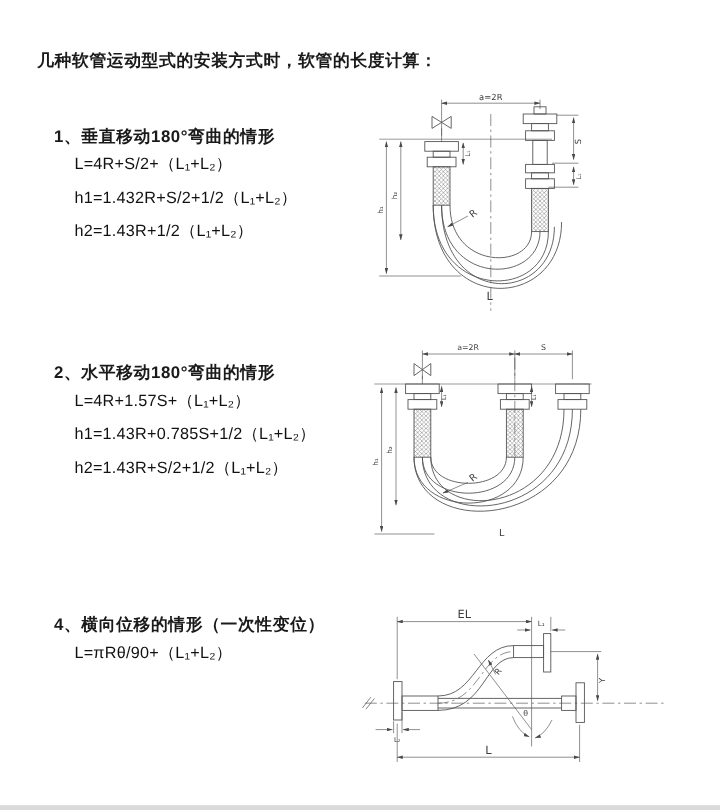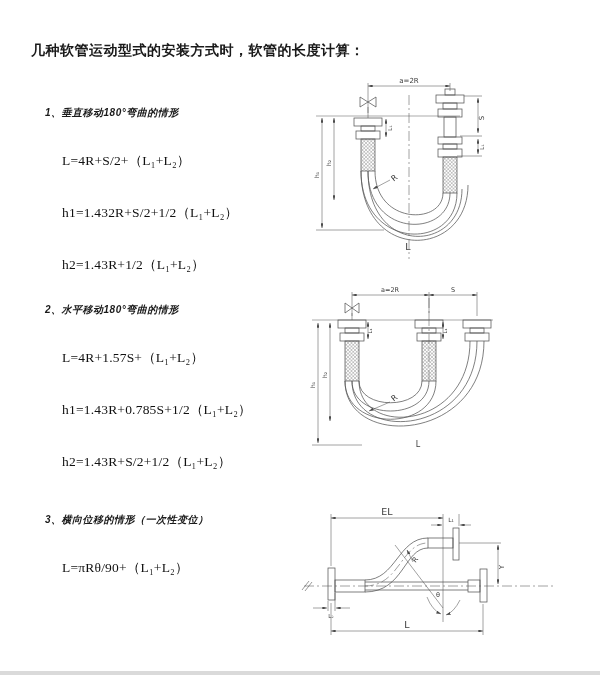--- a/index.html
+++ b/index.html
@@ -7,24 +7,24 @@
     position:relative;width:600px;height:675px;background:#fff;overflow:hidden;
     font-family:"Liberation Sans","DejaVu Sans",sans-serif;color:#1a1a1a;
     border-right:2px solid #e6e6e6;
   }
   .scan-edge{position:absolute;left:0;bottom:0;width:100%;height:4px;background:#dadada;}
   .title{
     position:absolute;left:31px;top:40px;font-size:14px;font-weight:bold;
     line-height:20px;letter-spacing:0.5px;
   }
   .section{position:absolute;left:45px;}
-  .heading{font-size:10px;font-weight:bold;line-height:20px;letter-spacing:0.5px;font-style:italic;}
+  .heading{font-size:14px;font-weight:bold;line-height:20px;letter-spacing:0.5px;}
   .formula{
-    font-family:Liberation Serif, serif;
-    font-size:13.5px;line-height:28px;padding-left:17px;letter-spacing:0.2px;color:#111;margin-top:24px;
+    font-family:Liberation Sans, sans-serif;
+    font-size:13.5px;line-height:28px;padding-left:17px;letter-spacing:0.2px;color:#111;
   }
   .diag{position:absolute;}
   svg text{font-family:"DejaVu Sans",sans-serif;fill:#3c3c3c;}
 </style>
 </head>
 <body>
 
 <div class="page">
 
   <div class="title">几种软管运动型式的安装方式时，软管的长度计算：</div>
@@ -37,21 +37,21 @@
   </div>
 
   <div class="section" style="top:300px">
     <div class="heading">2、水平移动180°弯曲的情形</div>
     <div class="formula">L=4R+1.57S+（L₁+L₂）</div>
     <div class="formula">h1=1.43R+0.785S+1/2（L₁+L₂）</div>
     <div class="formula">h2=1.43R+S/2+1/2（L₁+L₂）</div>
   </div>
 
   <div class="section" style="top:510px">
-    <div class="heading">3、横向位移的情形（一次性变位）</div>
+    <div class="heading">4、横向位移的情形（一次性变位）</div>
     <div class="formula">L=πRθ/90+（L₁+L₂）</div>
   </div>
 
   <svg class="diag" style="left:310px;top:73px" width="272" height="192" viewBox="0 0 272 192">
     <defs>
       <marker id="m1" viewBox="0 0 10 6" refX="9.5" refY="3" markerWidth="9" markerHeight="5.4" orient="auto-start-reverse">
         <path d="M0,0L10,3L0,6z" fill="#4a4a4a"></path>
       </marker>
       <pattern id="br1" width="3.5" height="3.5" patternUnits="userSpaceOnUse">
         <path d="M0,3.5L3.5,0M0,0L3.5,3.5" stroke="#8d8d8d" stroke-width="0.5"></path>

